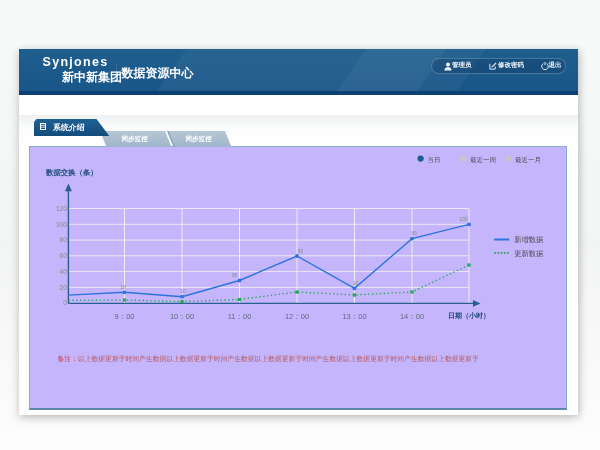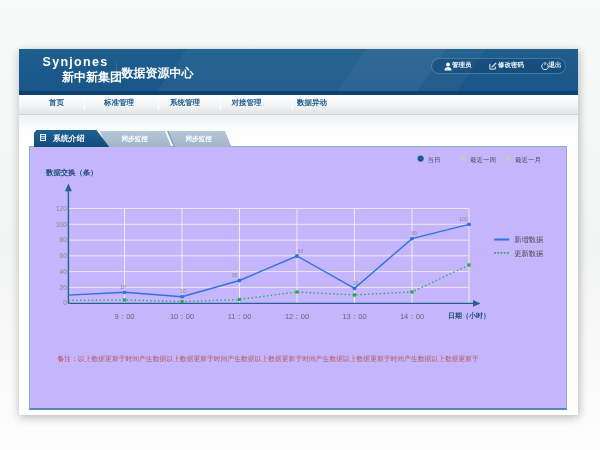--- a/index.html
+++ b/index.html
@@ -19,21 +19,21 @@
 #pill span { position:absolute; top:2px; }
 #pill svg { position:absolute; top:3px; }
 
 #nav { position:absolute; left:0; top:45.5px; width:100%; height:20.5px; background:linear-gradient(180deg,#ffffff 0%,#f3f4f5 55%,#e2e4e6 100%); border-bottom:1px solid #d0d3d6; }
 #nav span { position:absolute; top:3.5px; font-size:7.5px; font-weight:bold; color:#1c5a8d; white-space:nowrap; }
 #nav i { position:absolute; top:4px; width:1px; height:11px; background:#c4c8cc; border-right:1px solid #fff; }
 
 #mid { position:absolute; left:0; top:66px; width:100%; height:31px; background:linear-gradient(180deg,#eef0f2 0%,#fbfcfc 40%,#ffffff 100%); }
 
 .tab { position:absolute; color:#fff; }
-#tab1 { left:15px; top:81px; width:75.5px; height:17px; background:linear-gradient(180deg,#1e6093 0%,#134c7c 100%); clip-path:polygon(2.5px 0, 62.5px 0, 75.3px 17px, 0 17px, 0 3px); z-index:3; }
+#tab1 { left:15px; top:70px; width:75.5px; height:17px; background:linear-gradient(180deg,#1e6093 0%,#134c7c 100%); clip-path:polygon(2.5px 0, 62.5px 0, 75.3px 17px, 0 17px, 0 3px); z-index:3; }
 #tab1 .txt { position:absolute; left:19px; top:2.8px; font-size:7.9px; font-weight:bold; }
 #tab1 svg { position:absolute; left:6.3px; top:4.3px; }
 #tab2 { left:80.5px; top:82px; width:65px; height:15.8px; background:linear-gradient(180deg,#b6c6d6 0%,#a0b5c9 100%); transform:skewX(22deg); transform-origin:top left; z-index:2; }
 #tab3 { left:147.5px; top:82px; width:58px; height:15.8px; background:linear-gradient(180deg,#b6c6d6 0%,#a0b5c9 100%); transform:skewX(22deg); transform-origin:top left; z-index:1; border-left:2px solid #8ba4bb; }
 .tab .t { position:absolute; left:9px; top:3.5px; font-size:6.6px; font-weight:bold; transform:skewX(-22deg); white-space:nowrap; }
 
 #panel { position:absolute; left:10px; top:97px; width:538px; height:264px; background:#c4b5fd; border:1px solid #86adcb; border-bottom:2px solid #5e86a9; }
 </style>
 </head>
 <body>
@@ -56,31 +56,20 @@
           <path d="M1 2 L1 8 L7 8 L7 5" stroke="#e8f0f7" stroke-width="1.1" fill="none"></path>
           <path d="M3.2 5.8 L8 1" stroke="#e8f0f7" stroke-width="1.4" fill="none"></path>
         </svg>
       <span style="left:66.5px;">修改密码</span>
       <svg style="left:109px;" width="8" height="8" viewBox="0 0 9 9">
           <path d="M2.7 1.7 A3.7 3.7 0 1 0 6.3 1.7" stroke="#e8f0f7" stroke-width="1.1" fill="none"></path>
           <line x1="4.5" y1="0" x2="4.5" y2="3.5" stroke="#e8f0f7" stroke-width="1.1"></line>
         </svg>
       <span style="left:117px;">退出</span>
     </div>
-  </div>
-  <div id="nav">
-    <span style="left:30px;">首页</span>
-    <i style="left:64.5px;"></i>
-    <span style="left:85px;">标准管理</span>
-    <i style="left:138.5px;"></i>
-    <span style="left:151px;">系统管理</span>
-    <i style="left:200.5px;"></i>
-    <span style="left:212.5px;">对接管理</span>
-    <i style="left:272.5px;"></i>
-    <span style="left:278px;">数据异动</span>
   </div>
   <div id="mid"></div>
   <div id="tab3" class="tab">
       <span class="t" style="left:12.5px;">同步监控</span>
     </div>
   <div id="tab2" class="tab">
       <span class="t" style="left:17.5px;">同步监控</span>
     </div>
   <div id="tab1" class="tab">
       <svg width="6" height="7" viewBox="0 0 6 7">

